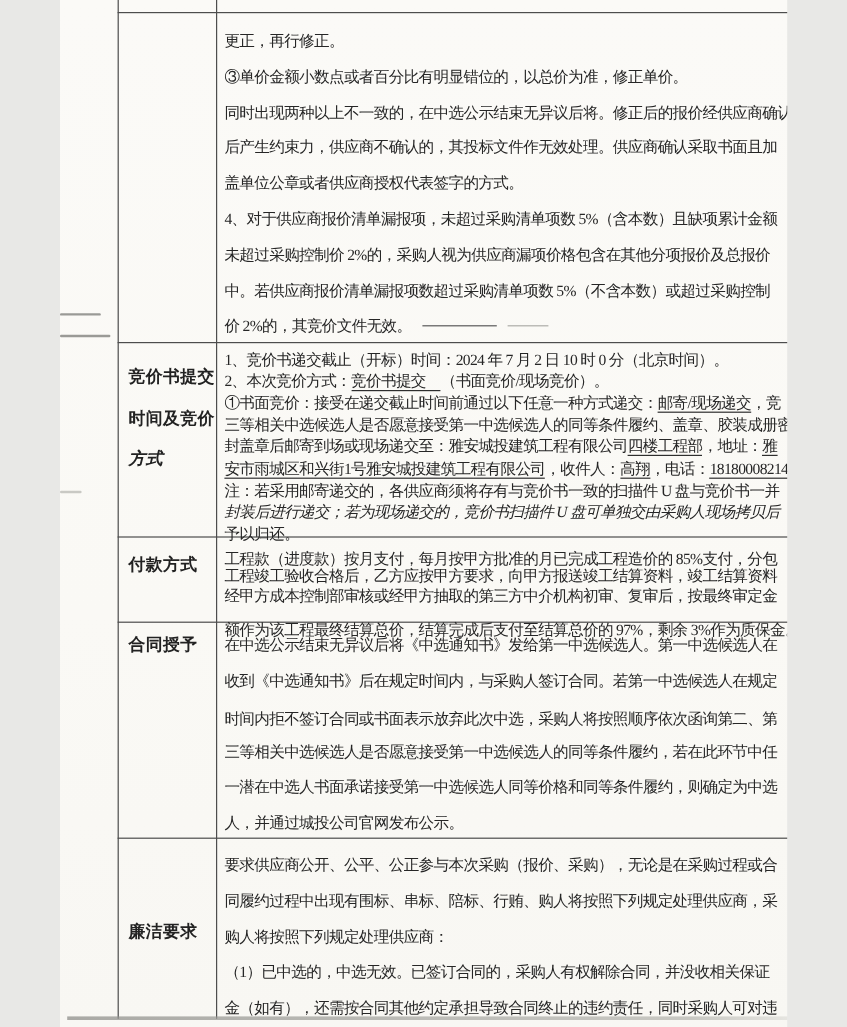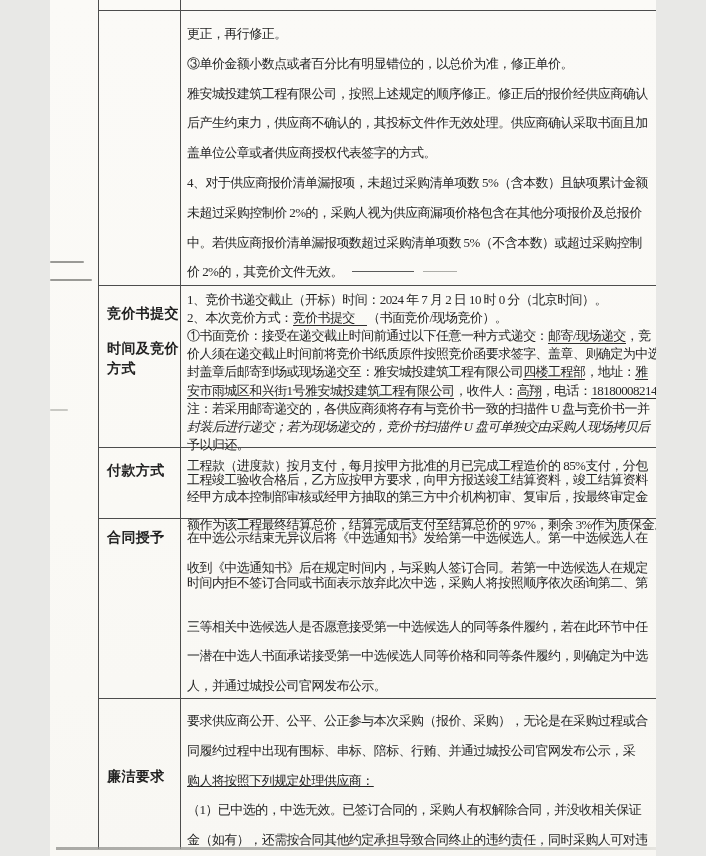--- a/index.html
+++ b/index.html
@@ -49,39 +49,39 @@
 
   <div class="hline" style="left:48px;top:10px;width:565px"></div>
   <div class="hline" style="left:48px;top:285px;width:565px"></div>
   <div class="hline" style="left:48px;top:447px;width:565px"></div>
   <div class="hline" style="left:48px;top:518px;width:565px"></div>
   <div class="hline" style="left:48px;top:698px;width:565px"></div>
 
   <div class="content" style="top:25px">
       <div class="text-line" style="top: 0px;">更正，再行修正。</div>
       <div class="text-line" style="top: 29.8px;">③单价金额小数点或者百分比有明显错位的，以总价为准，修正单价。</div>
-      <div class="text-line" style="top: 59.6px;">雅安城投建筑工程有限公司，按照上述规定的顺序修正。修正后的报价经供应商确认</div>
+      <div class="text-line" style="top: 59.6px;">同时出现两种以上不一致的，在中选公示结束无异议后将。修正后的报价经供应商确认</div>
       <div class="text-line" style="top: 89.4px;">后产生约束力，供应商不确认的，其投标文件作无效处理。供应商确认采取书面且加</div>
       <div class="text-line" style="top: 119.2px; text-align: center;">盖单位公章或者供应商授权代表签字的方式。</div>
       <div class="text-line" style="top: 149px;">4、对于供应商报价清单漏报项，未超过采购清单项数 5%（含本数）且缺项累计金额</div>
       <div class="text-line" style="top: 178.8px; font-family: Liberation Serif, serif;">未超过采购控制价 2%的，采购人视为供应商漏项价格包含在其他分项报价及总报价</div>
       <div class="text-line" style="top: 208.6px;">中。若供应商报价清单漏报项数超过采购清单项数 5%（不含本数）或超过采购控制</div>
       <div class="text-line" style="top: 238.4px;"><span>价 2%的，其竞价文件无效。</span><span class="dash" style="width: 62px;"></span><span class="dash faint" style="width: 34px;"></span></div>
     </div>
 
   <div class="label" style="top:305px">
       <div class="text-line" style="top: 0px;">竞价书提交</div>
       <div class="text-line" style="top: 34.5px;">时间及竞价</div>
-      <div class="text-line" style="top: 55px;">方式</div>
+      <div class="text-line" style="top: 69px; font-style: italic;">方式</div>
     </div>
   <div class="content" style="top:291px">
       <div class="text-line" style="top: 0px;">1、竞价书递交截止（开标）时间：2024 年 7 月 2 日 10 时 0 分（北京时间）。</div>
       <div class="text-line" style="top: 18.1px;"><span>2、本次竞价方式：</span><span class="u">竞价书提交　</span><span>（书面竞价/现场竞价）。</span></div>
       <div class="text-line" style="top: 36.2px;"><span>①书面竞价：接受在递交截止时间前通过以下任意一种方式递交：</span><span class="u">邮寄/现场递交</span><span>，竞</span></div>
-      <div class="text-line" style="top: 54.3px;">价人须在递交截止时间前将竞价书纸质原件按照竞价函要求签字、盖章、则确定为中选</div>
+      <div class="text-line" style="top: 54.3px;">三等相关中选候选人是否愿意接受第一中选候选人的同等条件履约、盖章、胶装成册密</div>
       <div class="text-line" style="top: 72.4px;"><span>封盖章后邮寄到场或现场递交至：雅安城投建筑工程有限公司</span><span class="u">四楼工程部</span><span>，地址：</span><span class="u">雅</span></div>
       <div class="text-line" style="top: 90.5px;"><span class="u">安市雨城区和兴街1号雅安城投建筑工程有限公司</span><span>，收件人：</span><span class="u">高翔</span><span>，电话：</span><span class="u">18180008214</span><span>。</span></div>
       <div class="text-line" style="top: 108.6px;">注：若采用邮寄递交的，各供应商须将存有与竞价书一致的扫描件 U 盘与竞价书一并</div>
       <div class="text-line" style="top: 126.7px; font-style: italic;">封装后进行递交；若为现场递交的，竞价书扫描件 U 盘可单独交由采购人现场拷贝后</div>
       <div class="text-line" style="top: 144.8px;">予以归还。</div>
     </div>
 
   <div class="label" style="top:462px">
       <div class="text-line" style="top: 0px;">付款方式</div>
     </div>
@@ -91,33 +91,33 @@
       <div class="text-line" style="top: 35.4px;">经甲方成本控制部审核或经甲方抽取的第三方中介机构初审、复审后，按最终审定金</div>
       <div class="text-line" style="top: 63px;">额作为该工程最终结算总价，结算完成后支付至结算总价的 97%，剩余 3%作为质保金。</div>
     </div>
 
   <div class="label" style="top:529px">
       <div class="text-line" style="top: 0px;">合同授予</div>
     </div>
   <div class="content" style="top:529px">
       <div class="text-line" style="top: 0px;">在中选公示结束无异议后将《中选通知书》发给第一中选候选人。第一中选候选人在</div>
       <div class="text-line" style="top: 29.6px;">收到《中选通知书》后在规定时间内，与采购人签订合同。若第一中选候选人在规定</div>
-      <div class="text-line" style="top: 45px;">时间内拒不签订合同或书面表示放弃此次中选，采购人将按照顺序依次函询第二、第</div>
+      <div class="text-line" style="top: 61px;">时间内拒不签订合同或书面表示放弃此次中选，采购人将按照顺序依次函询第二、第</div>
       <div class="text-line" style="top: 88.8px;">三等相关中选候选人是否愿意接受第一中选候选人的同等条件履约，若在此环节中任</div>
       <div class="text-line" style="top: 118.4px;">一潜在中选人书面承诺接受第一中选候选人同等价格和同等条件履约，则确定为中选</div>
       <div class="text-line" style="top: 148px;">人，并通过城投公司官网发布公示。</div>
     </div>
 
   <div class="label" style="top:768px">
       <div class="text-line" style="top: 0px;">廉洁要求</div>
     </div>
   <div class="content" style="top:712px">
       <div class="text-line" style="top: 0px; text-align: right;">要求供应商公开、公平、公正参与本次采购（报价、采购），无论是在采购过程或合</div>
-      <div class="text-line" style="top: 29.8px;">同履约过程中出现有围标、串标、陪标、行贿、并通过城投公司官网发布公示，采</div>
-      <div class="text-line" style="top: 59.6px; text-decoration: underline;">购人将按照下列规定处理供应商：</div>
+      <div class="text-line" style="top: 29.8px;">同履约过程中出现有围标、串标、陪标、行贿、购人将按照下列规定处理供应商，采</div>
+      <div class="text-line" style="top: 59.6px;">购人将按照下列规定处理供应商：</div>
       <div class="text-line" style="top: 89.4px;">（1）已中选的，中选无效。已签订合同的，采购人有权解除合同，并没收相关保证</div>
       <div class="text-line" style="top: 119.2px;">金（如有），还需按合同其他约定承担导致合同终止的违约责任，同时采购人可对违</div>
     </div>
 
   <div class="artifact" style="left:0;top:261px;width:34px;height:2px"></div>
   <div class="artifact" style="left:0;top:279px;width:42px;height:2px"></div>
   <div class="artifact light" style="left:0;top:409px;width:18px;height:2px"></div>
   <div class="artifact light" style="left:652px;top:196px;width:54px;height:2px"></div>
   <div class="artifact light" style="left:658px;top:430px;width:48px;height:2px"></div>
   <div class="artifact light" style="left:620px;top:283px;width:40px;height:1px"></div>

